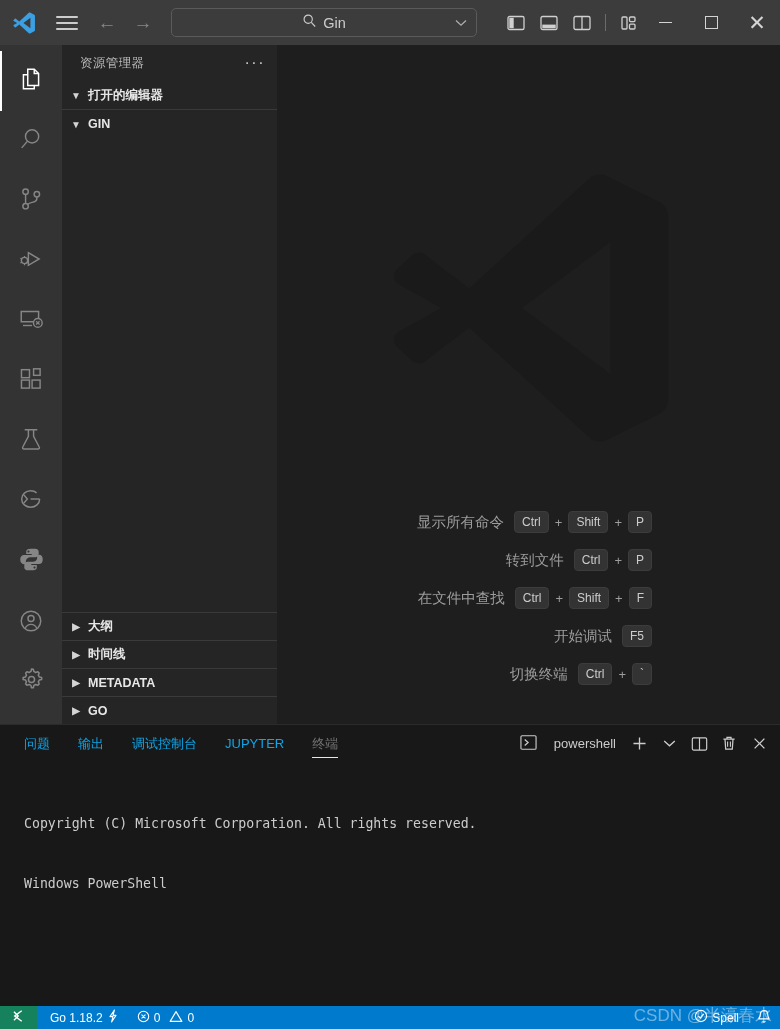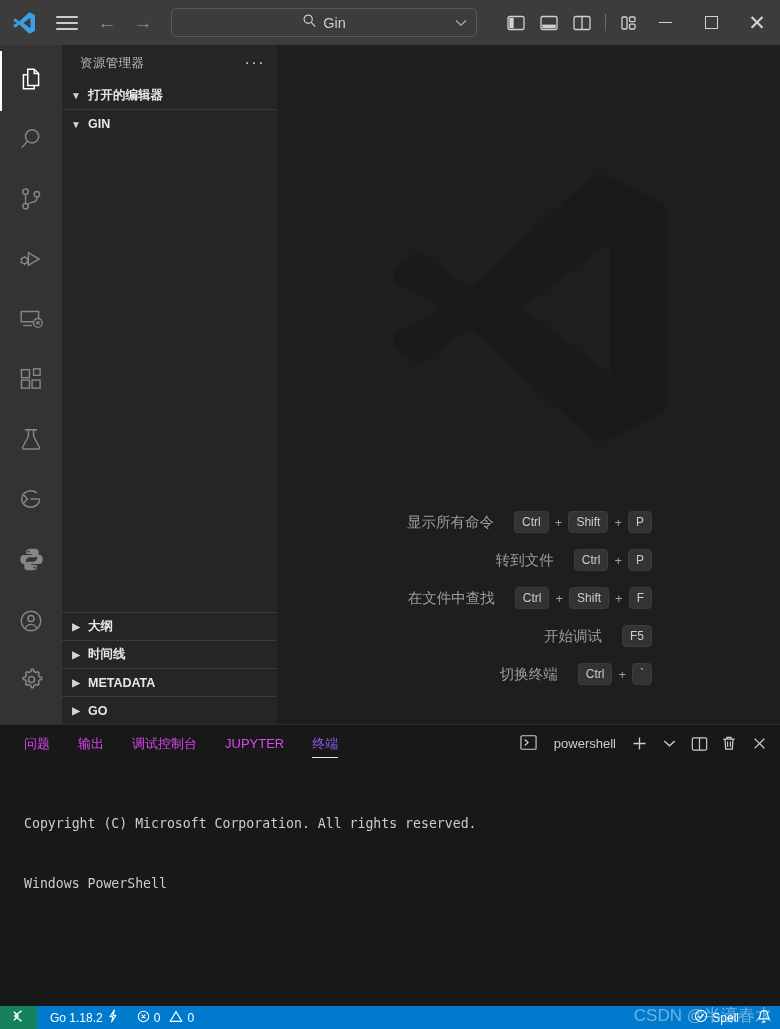--- a/index.html
+++ b/index.html
@@ -93,45 +93,45 @@
   }
   .watermark-logo {
     position:absolute; left:50%; top:265px; transform:translate(-50%,-50%);
     opacity:1;
   }
   .shortcuts {
     position:absolute; left:0; right:0; top:466px;
     display:flex; flex-direction:column; gap:16px;
     padding-right:128px;
   }
-  .srow { display:flex; align-items:center; justify-content:flex-end; gap:20px; }
+  .srow { display:flex; align-items:center; justify-content:flex-end; gap:10px; }
   .slabel { font-size:14.5px; color:#9d9d9d; }
   .skeys { display:flex; align-items:center; gap:6px; }
   .key {
     background:#333333; color:#cccccc; font-size:12px;
     border-radius:4px; padding:3px 7px; min-width:18px; text-align:center;
     border:1px solid #3c3c3c; line-height:14px;
   }
   .plus { color:#9d9d9d; font-size:13px; }
 
   
   .panel {
     height:282px; flex:0 0 282px; background:#181818;
     display:flex; flex-direction:column;
     border-top:1px solid #2b2b2b;
   }
   .panel-head {
     height:37px; flex:0 0 37px; display:flex; align-items:center;
     padding-left:24px; padding-right:8px;
   }
   .ptab {
-    font-size:13px; color:#d946ef; margin-right:28px; position:relative;
+    font-size:13px; color:#0ea5e9; margin-right:28px; position:relative;
     height:37px; display:flex; align-items:center;
   }
-  .ptab.active { color:#8b5cf6; }
+  .ptab.active { color:#737373; }
   .ptab.active::after {
     content:""; position:absolute; left:0; right:0; bottom:4px; height:1px; background:#e7e7e7;
   }
   .panel-actions { margin-left:auto; display:flex; align-items:center; gap:4px; color:#cccccc; }
   .term-chip { display:flex; align-items:center; gap:17px; font-size:13px; color:#cccccc; margin-right:6px; }
   .pa-btn { width:26px; height:26px; display:flex; align-items:center; justify-content:center; color:#cccccc; }
   .terminal {
     flex:1 1 auto; padding:12px 0 0 24px;
     font-family:"DejaVu Sans Mono", monospace;
     font-size:13.2px; line-height:20px; color:#cccccc;

